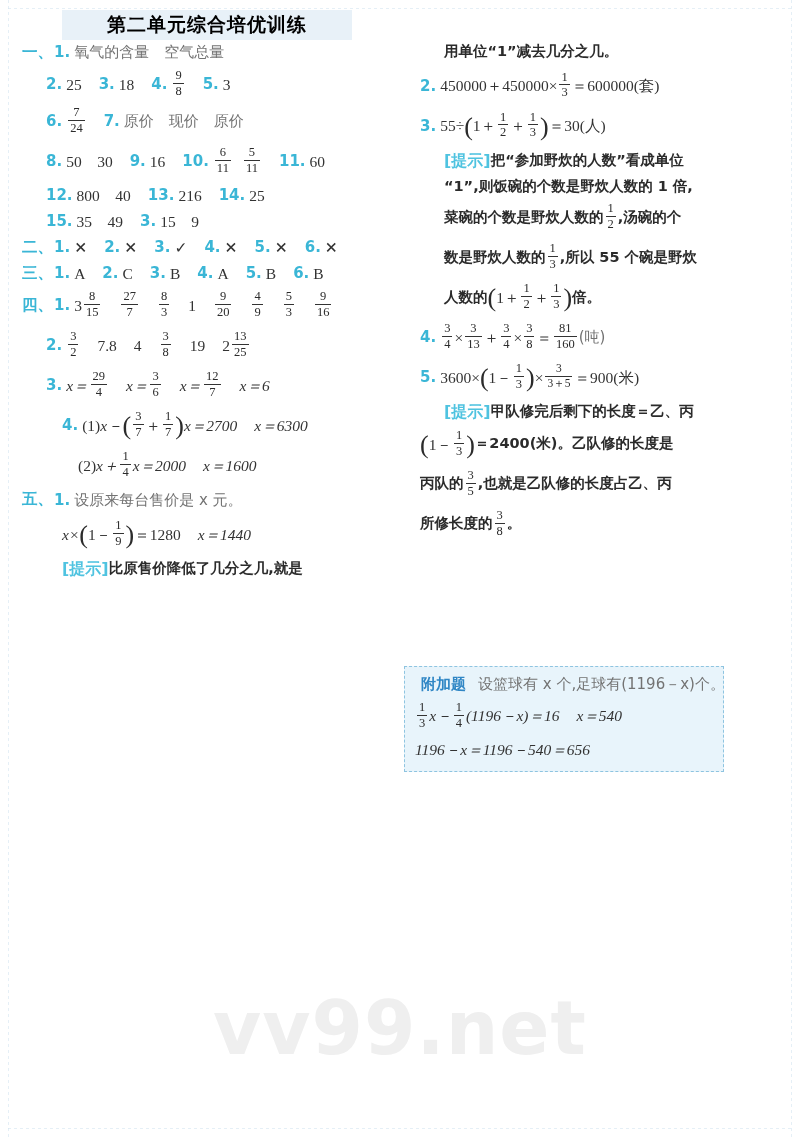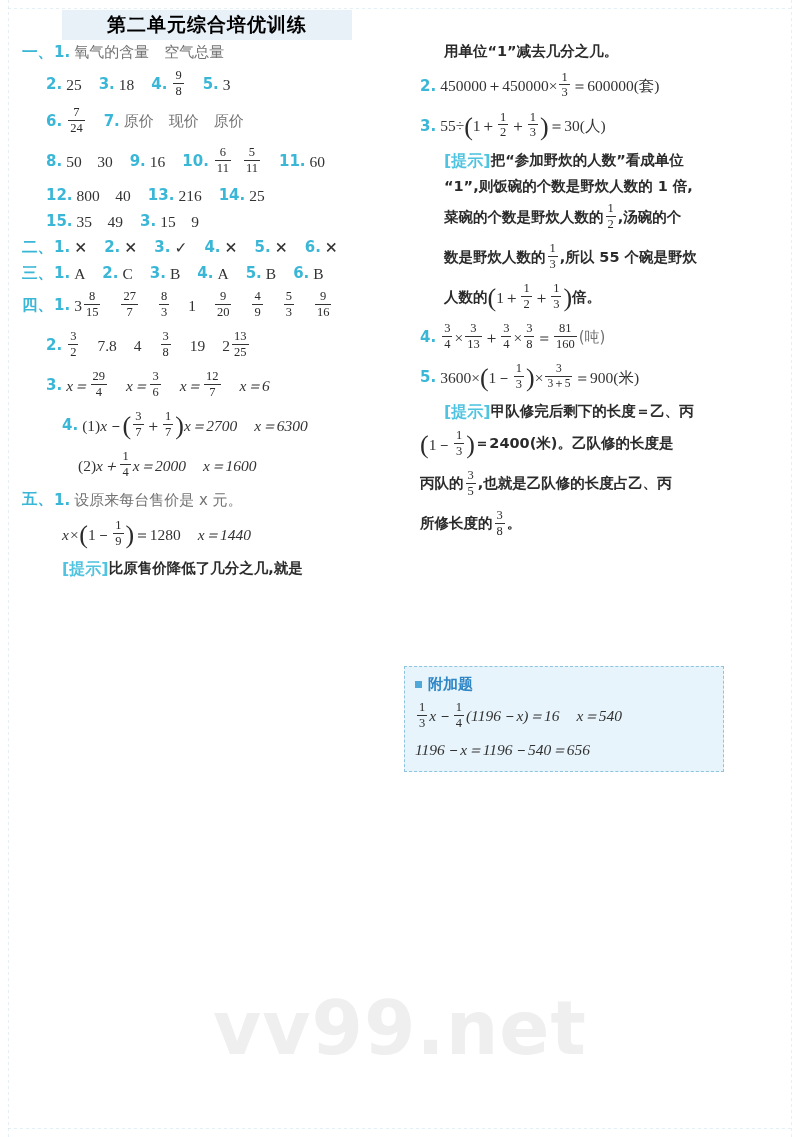--- a/index.html
+++ b/index.html
@@ -555,20 +555,21 @@
       </span>
       <span class="hint-body">。</span>
     </div>
 
   </div>
 
   <div class="bonus">
     <div class="bonus-head">
       <span class="bullet"></span>
       <span class="bonus-title">附加题</span>
+      <span class="cn">设篮球有 x 个,足球有(1196－x)个。</span>
     </div>
     <div class="bonus-line">
       <span class="frac">
         <span class="n">1</span>
         <span class="bar"></span>
         <span class="d">3</span>
       </span>
       <span class="val ital">x－</span>
       <span class="frac">
         <span class="n">1</span>

